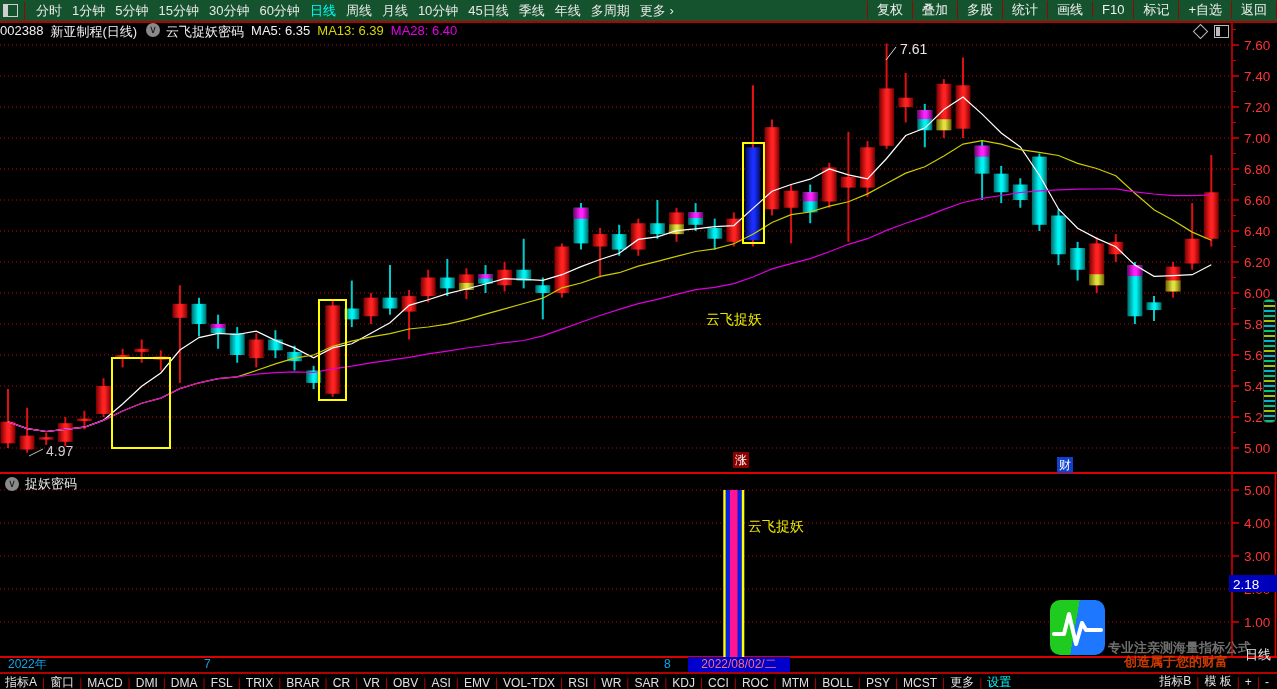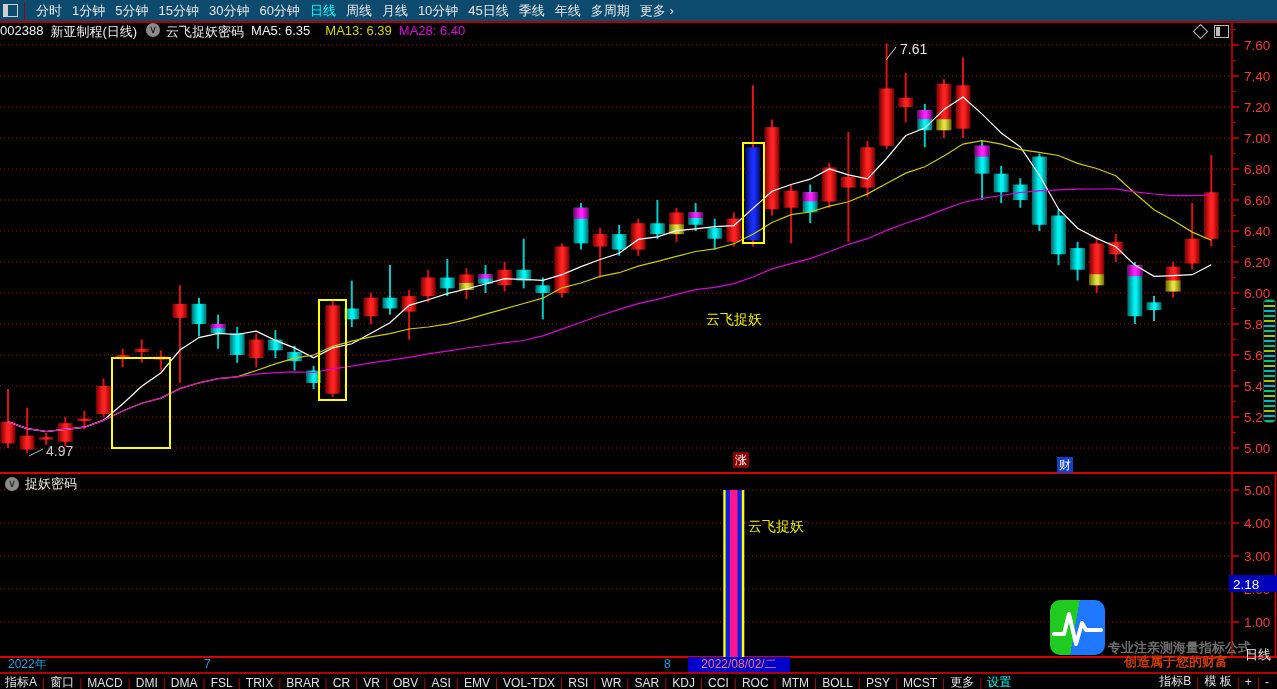--- a/index.html
+++ b/index.html
@@ -1,33 +1,33 @@
 <!DOCTYPE html>
 <html><head>
 <meta charset="utf-8">
 <style>
   html,body{margin:0;padding:0;background:#000;width:1277px;height:689px;overflow:hidden;
     font-family:"Liberation Sans","DejaVu Sans",sans-serif;}
   .app{position:relative;width:1277px;height:689px;background:#000;}
   
-  .menubar{position:absolute;left:0;top:0;width:1277px;height:21px;background:#0c4a6e;
+  .menubar{position:absolute;left:0;top:0;width:1277px;height:21px;background:#14532d;
     border-bottom:2px solid #b30000;display:flex;align-items:center;z-index:30;}
   .win-icon{width:13px;height:11px;border:1px solid #cfcfcf;margin:0 6px 0 3px;position:relative;flex:0 0 auto;}
   .win-icon::after{content:"";position:absolute;left:0;top:0;width:4px;height:100%;background:#cfcfcf;}
   .menu-sep{width:1px;height:18px;background:#a00000;margin-right:6px;}
   .m-item{color:#e8e8e8;font-size:13px;padding:0 5px;white-space:nowrap;cursor:default;}
   .m-item.active{color:#00ffff;}
   .menubar-right{position:absolute;right:0;top:0;height:19px;display:flex;align-items:center;}
   .mr-item{color:#f0f0f0;font-size:13px;padding:0 9px;border-left:1px solid #a00000;white-space:nowrap;}
   .mr-item:last-child{border-right:1px solid #a00000;}
   
   .infobar{position:absolute;left:0;top:23px;height:18px;display:flex;align-items:flex-start;z-index:20;}
   .ib{font-size:13px;white-space:nowrap;}
   .ib.white{color:#efefef;margin-right:7px;}
-  .ib.yellow{color:#d6d600;margin-right:7px;margin-left:8px;}
+  .ib.yellow{color:#d6d600;margin-right:7px;}
   .ib.magenta{color:#e400e4;margin-right:7px;}
   .circ-icon{width:14px;height:14px;border-radius:50%;background:#8a8a8a;color:#1a1a1a;
     font-size:11px;line-height:13px;text-align:center;margin:0 6px 0 2px;flex:0 0 auto;}
   .top-icons{position:absolute;right:48px;top:25px;z-index:20;display:flex;gap:8px;align-items:center;}
   .diamond{width:9px;height:9px;border:1px solid #bbb;transform:rotate(45deg);}
   .pane-icon{width:13px;height:11px;border:1px solid #bbb;position:relative;}
   .pane-icon::after{content:"";position:absolute;left:1px;top:1px;bottom:1px;width:4px;background:#bbb;}
   
   .chartwrap{position:absolute;left:0;top:22px;width:1277px;height:450px;z-index:5;}
   .subwrap{position:absolute;left:0;top:472px;width:1277px;height:186px;z-index:5;}
@@ -80,20 +80,31 @@
         <span class="m-item">60分钟</span>
         <span class="m-item active">日线</span>
         <span class="m-item">周线</span>
         <span class="m-item">月线</span>
         <span class="m-item">10分钟</span>
         <span class="m-item">45日线</span>
         <span class="m-item">季线</span>
         <span class="m-item">年线</span>
         <span class="m-item">多周期</span>
         <span class="m-item">更多 ›</span>
+      </span>
+    <span class="menubar-right" id="menu-right">
+        <span class="mr-item">复权</span>
+        <span class="mr-item">叠加</span>
+        <span class="mr-item">多股</span>
+        <span class="mr-item">统计</span>
+        <span class="mr-item">画线</span>
+        <span class="mr-item">F10</span>
+        <span class="mr-item">标记</span>
+        <span class="mr-item">+自选</span>
+        <span class="mr-item">返回</span>
       </span>
   </div>
 
   <div class="infobar">
     <span class="ib white">002388</span>
     <span class="ib white">新亚制程(日线)</span>
     <span class="circ-icon">∨</span>
     <span class="ib white">云飞捉妖密码</span>
     <span class="ib white">MA5: 6.35</span>
     <span class="ib yellow">MA13: 6.39</span>

